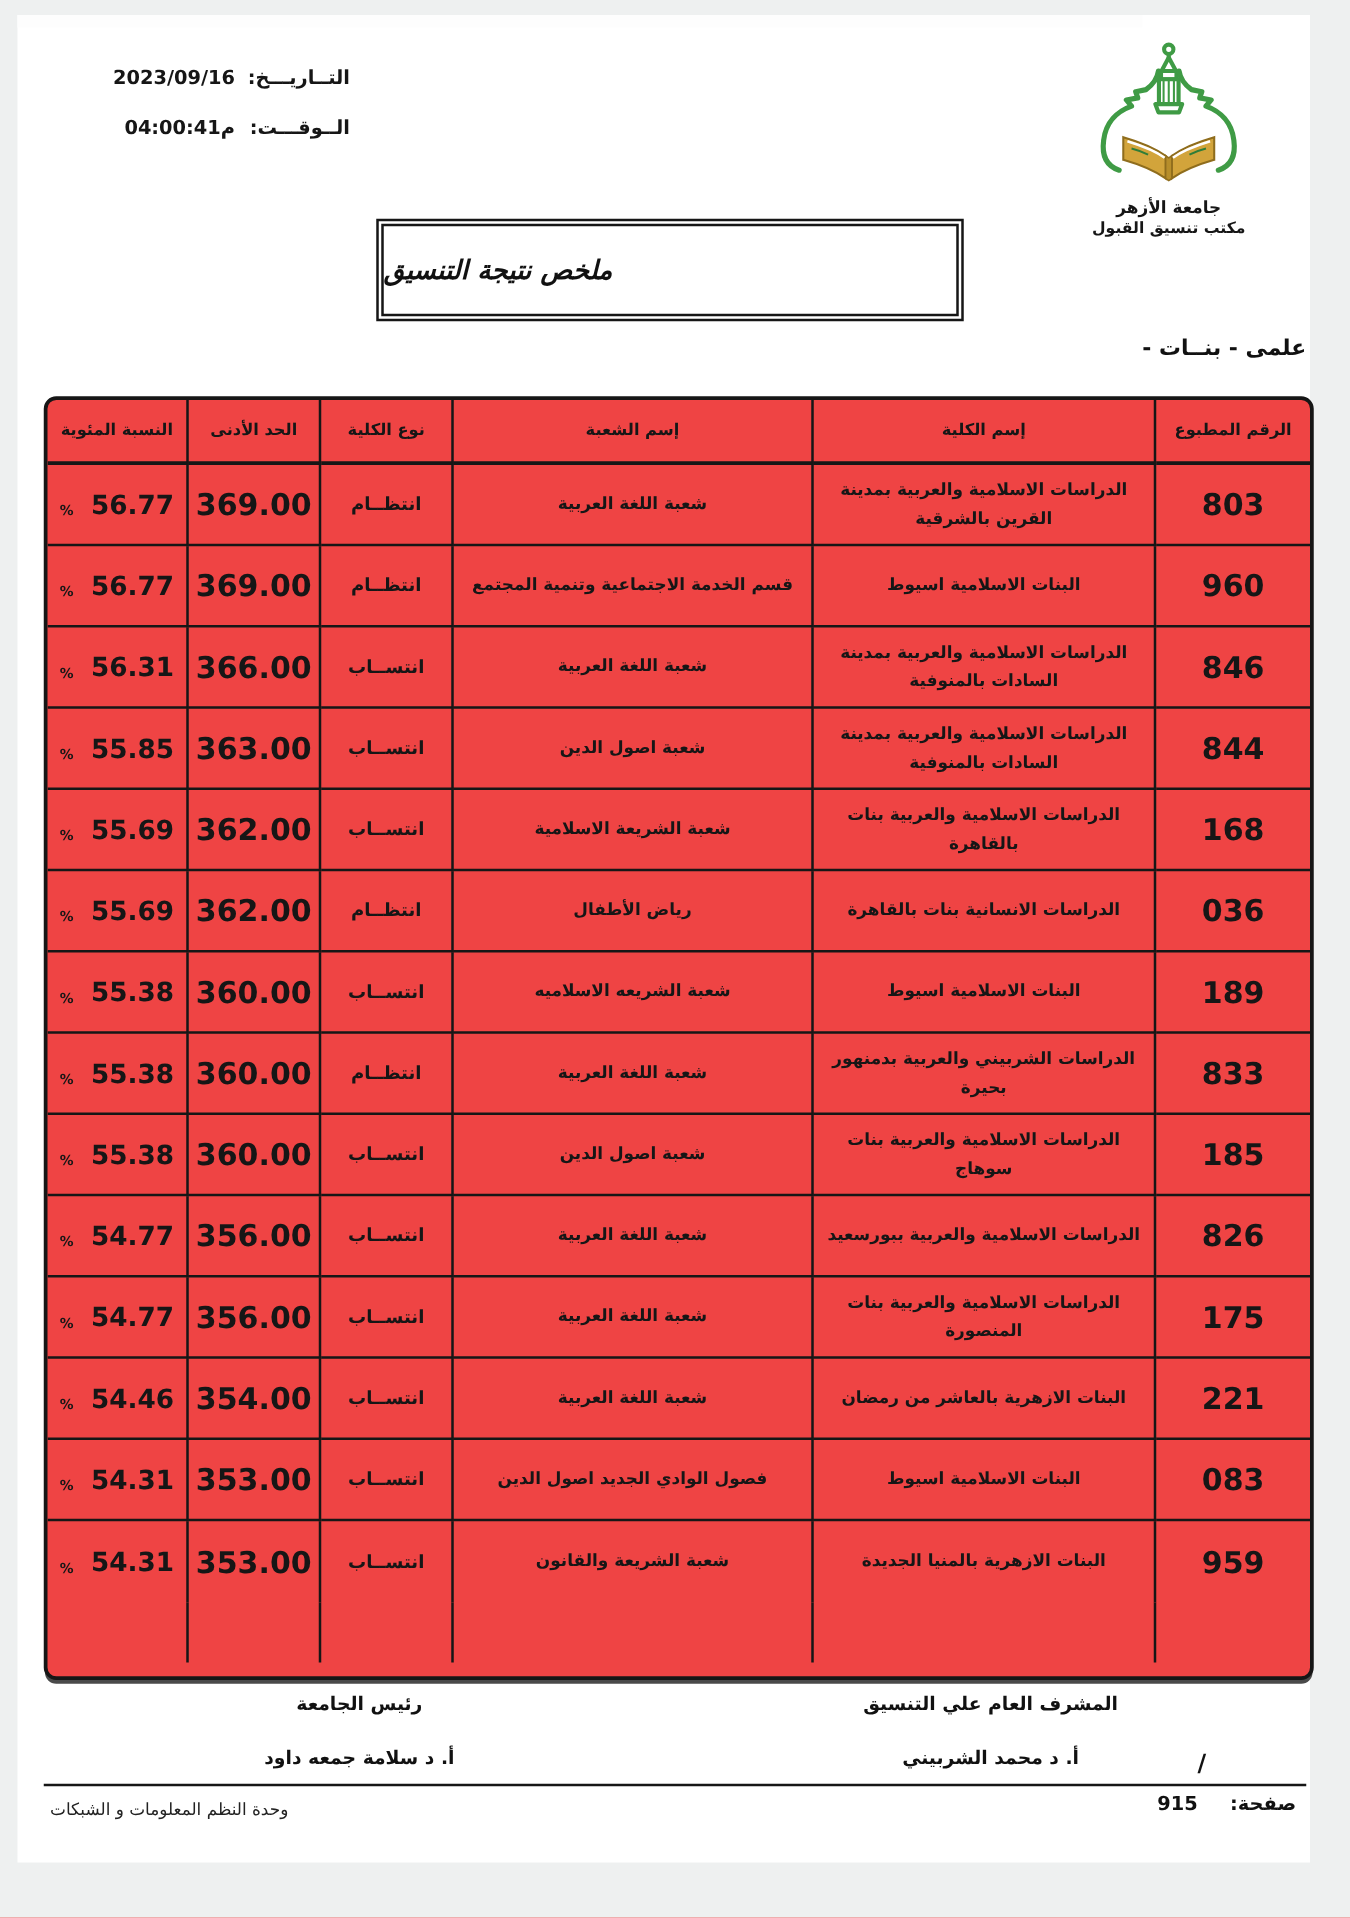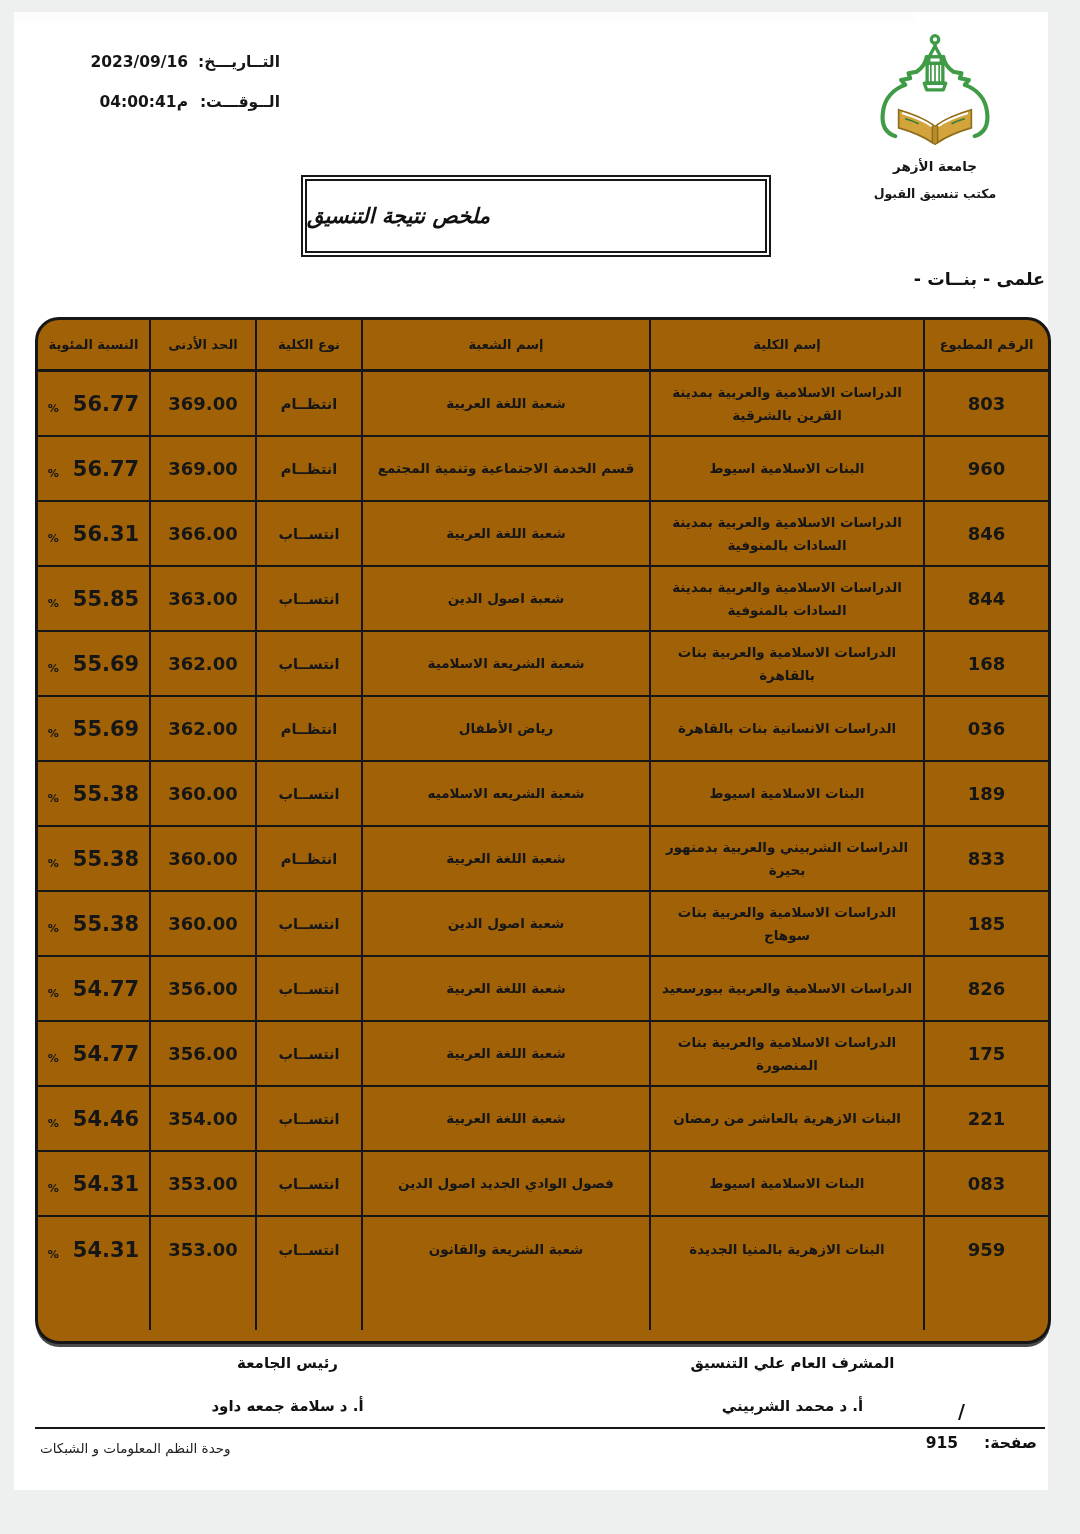--- a/index.html
+++ b/index.html
@@ -11,43 +11,43 @@
   
   .datetime{position:absolute;left:26px;top:30px;width:240px;direction:rtl;font-weight:bold;font-size:15.5px;color:#161616;}
   .dt-row{display:flex;align-items:center;height:40px;}
   .dt-label{width:92px;letter-spacing:-0.5px;}
   .dt-value{flex:1;direction:rtl;unicode-bidi:isolate;}
 
   
   .brand{position:absolute;right:28px;top:20px;width:170px;text-align:center;color:#161616;}
   .brand svg{display:block;margin:0 auto;}
   .brand-university{font-weight:bold;font-size:13.5px;margin-top:2px;}
-  .brand-office{font-weight:bold;font-size:12.5px;margin-top:12px;}
+  .brand-office{font-weight:bold;font-size:12.5px;}
 
   
   .titlebox{position:absolute;left:287px;top:163px;width:458px;height:70px;
     border:6px double #161616;display:flex;align-items:center;font-style:italic;}
   .titlebox span{font-weight:bold;font-size:21px;color:#111;}
   .subtitle{position:absolute;left:21px;top:257px;width:1010px;text-align:right;
     font-weight:bold;font-size:17.5px;color:#111;}
 
   
   .tableframe{position:absolute;left:21px;top:305px;width:1010px;height:1021px;
-    border:3px solid #161616;border-radius:24px;overflow:hidden;background:#a16207;
+    border:3px solid #161616;border-radius:10px;overflow:hidden;background:#ef4444;
     box-shadow:0 4px 0 -1px #4a4a4a;}
   .grid{display:grid;grid-template-columns:113px 106px 106px 288px 274px auto;width:100%;}
   .trow{display:contents;}
   .cell{box-sizing:border-box;display:flex;align-items:center;justify-content:center;
     border-right:2px solid #161616;text-align:center;color:#161616;padding:2px 8px;}
   .c-num{border-right:none;}
   .hdr{height:52px;border-bottom:3px solid #161616;font-weight:bold;font-size:13px;}
   .body{height:65px;border-bottom:2px solid #161616;}
   .body.lastrow{border-bottom:none;}
   .filler{height:48px;border-bottom:none;}
-  .body.c-num,.body.c-min{font-size:18px;font-weight:600;}
+  .body.c-num,.body.c-min{font-size:24px;font-weight:600;}
   .body.c-college,.body.c-branch{font-weight:bold;font-size:13.5px;line-height:1.65;}
   .body.c-type{font-weight:bold;font-size:14.5px;}
   .body.c-pct{gap:14px;direction:ltr;}
   .pct-sign{font-size:11px;font-weight:600;margin-top:10px;}
   .pct-num{font-size:21px;font-weight:600;}
 
   
   .signatures{position:absolute;left:21px;top:1342px;width:1010px;display:flex;
     flex-direction:row-reverse;color:#111;}
   .sig{flex:1;text-align:center;}

